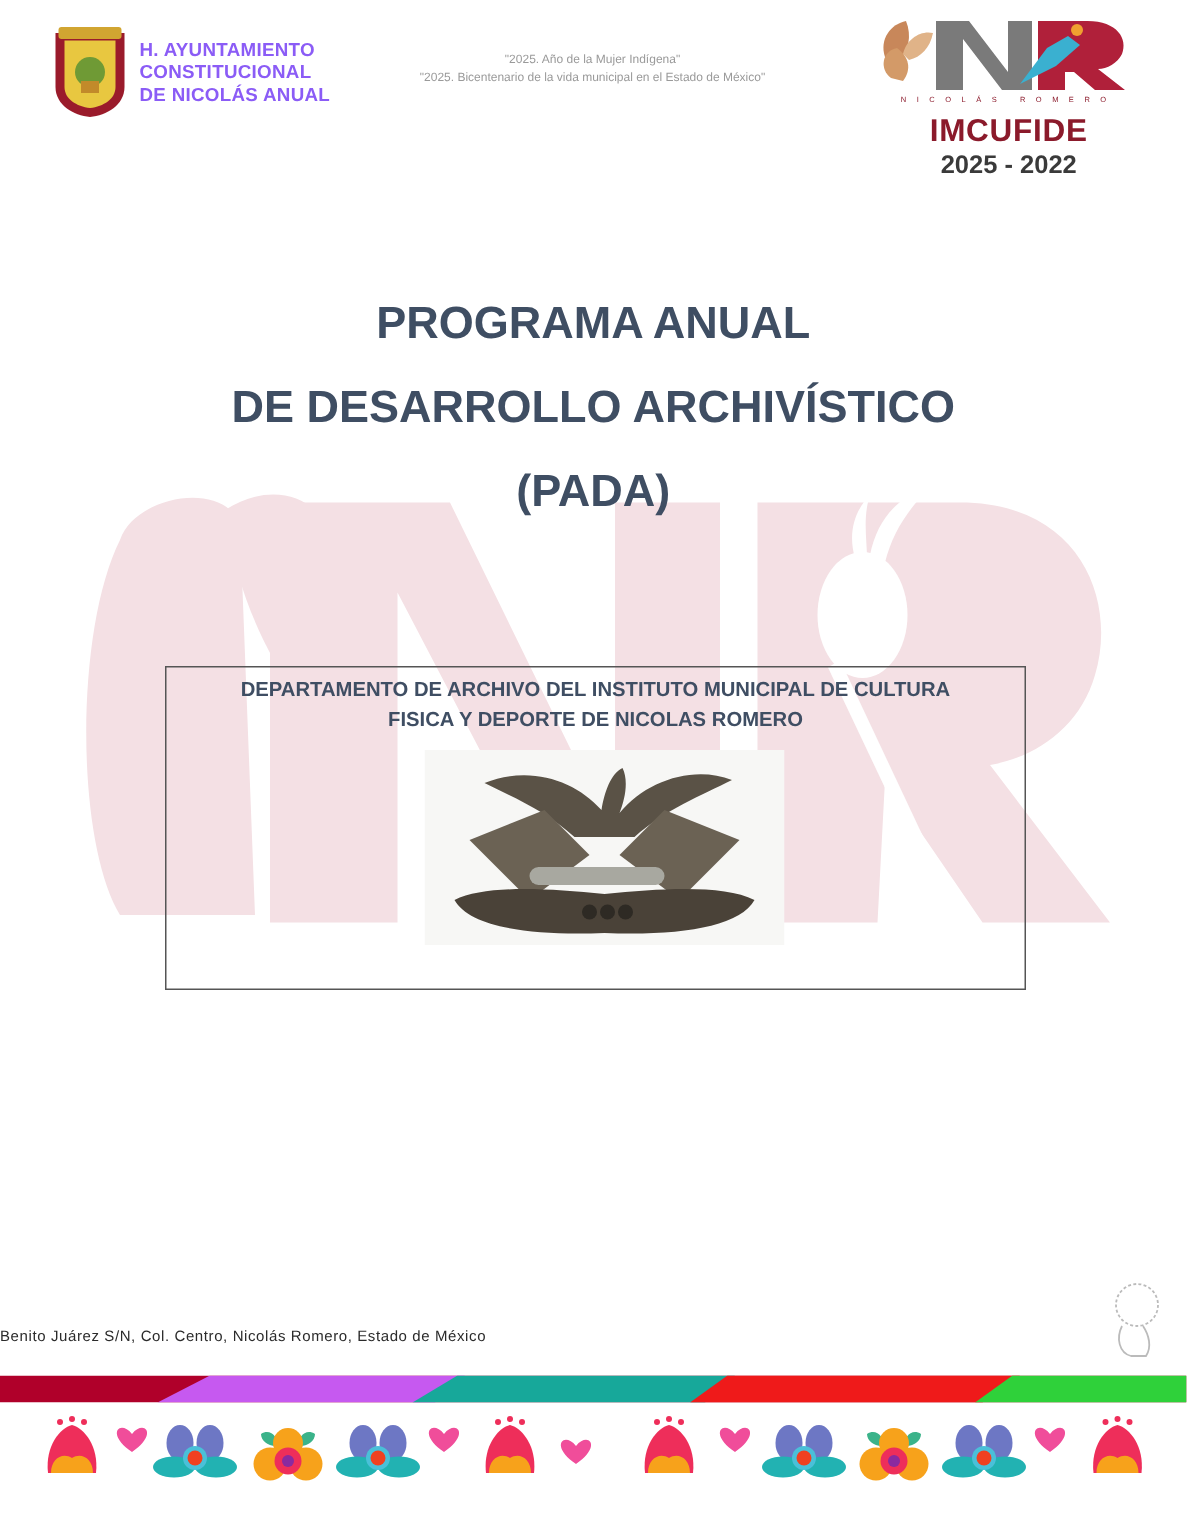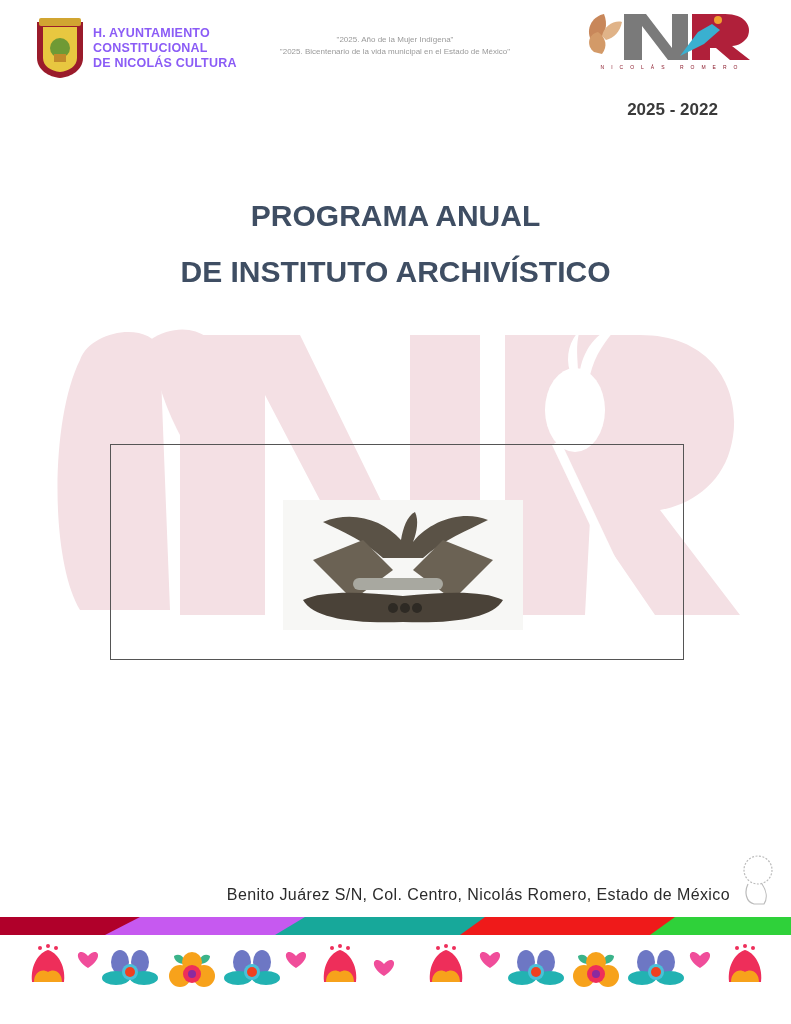--- a/index.html
+++ b/index.html
@@ -23,21 +23,21 @@
   
   .title { left: 0; top: 196px; width: 791px; text-align: center; color: #3f4e63; font-weight: bold; font-size: 30px; }
   .title div { height: 56px; line-height: 40px; }
 
   
   .dept-box { left: 110px; top: 444px; width: 574px; height: 216px; border: 1px solid #555; box-sizing: border-box; }
   .dept-text { position: absolute; left: 0; top: 5px; width: 100%; text-align: center; color: #3f4e63; font-weight: bold; font-size: 13.5px; line-height: 20px; }
   .eagle { position: absolute; left: 172px; top: 55px; width: 240px; height: 130px; }
 
   
-  .address { left: 0; top: 886px; width: 730px; text-align: right; color: #2b2b2b; font-size: 16px; letter-spacing: 0.4px; }
+  .address { left: 0; top: 886px; width: 730px; text-align: left; color: #2b2b2b; font-size: 10px; letter-spacing: 0.4px; }
   .mono-icon { left: 736px; top: 852px; width: 42px; height: 56px; }
   .color-bar { left: 0; top: 917px; width: 791px; height: 18px; }
   .flower-border { left: 0; top: 940px; width: 791px; height: 50px; }
 </style>
 </head>
 <body>
 
 <svg class="watermark" viewBox="0 0 791 1024">
   <g fill="#f4e0e4">
 
@@ -60,48 +60,54 @@
   <path d="M4 8 L50 8 L50 44 C50 56 38 63 27 64 C16 63 4 56 4 44 Z" fill="#9a1b2b"></path>
   <path d="M10 13 L44 13 L44 44 C44 52 36 57 27 58 C18 57 10 52 10 44 Z" fill="#e8c740"></path>
   <rect x="6" y="4" width="42" height="8" rx="2" fill="#d1a531"></rect>
   <circle cx="27" cy="34" r="10" fill="#6f9a35"></circle>
   <rect x="21" y="40" width="12" height="8" fill="#c28a2a"></rect>
 </svg>
 
 <div class="layer org-name">
   <div>H. AYUNTAMIENTO</div>
   <div>CONSTITUCIONAL</div>
-  <div>DE NICOLÁS CULTURA</div>
+  <div>DE NICOLÁS ANUAL</div>
 </div>
 
 <div class="layer slogans">
   <div>"2025. Año de la Mujer Indígena"</div>
   <div>"2025. Bicentenario de la vida municipal en el Estado de México"</div>
 </div>
 
 <div class="layer imcufide">
   <svg width="185" height="60" viewBox="0 0 185 60">
     <path d="M10 30 C 6 18, 14 8, 24 6 C 28 16, 26 26, 18 34 Z" fill="#c8875a"></path>
     <path d="M14 44 C 6 38, 8 26, 18 24 C 26 30, 28 38, 22 46 Z" fill="#d39a68"></path>
     <path d="M22 28 C 24 18, 34 12, 42 14 C 40 24, 34 30, 26 32 Z" fill="#e0b388"></path>
     <path d="M44 6 L 66 6 L 92 40 L 92 6 L 108 6 L 108 52 L 88 52 L 62 18 L 62 52 L 44 52 Z" fill="#7a7a7a"></path>
     <path d="M112 6 L 145 6 C 165 6, 172 18, 168 28 C 165 34, 158 38, 152 38 L 170 52 L 150 52 L 136 40 L 130 40 L 130 52 L 112 52 Z" fill="#b0203a"></path>
     <path d="M100 48 L 118 24 L 132 16 L 140 22 L 124 36 Z" fill="#3ab0d0"></path>
     <circle cx="138" cy="12" r="4" fill="#f0a030"></circle>
   </svg>
   <div class="nr-sub">NICOLÁS ROMERO</div>
+  <div class="imcufide-name">IMCUFIDE</div>
   <div class="imcufide-years">2025 - 2022</div>
 </div>
 
 <div class="layer title">
   <div>PROGRAMA ANUAL</div>
-  <div>DE INSTITUTO ARCHIVÍSTICO</div>
+  <div>DE DESARROLLO ARCHIVÍSTICO</div>
+  <div>(PADA)</div>
 </div>
 
 <div class="layer dept-box">
+  <div class="dept-text">
+    <div>DEPARTAMENTO DE ARCHIVO DEL INSTITUTO MUNICIPAL DE CULTURA</div>
+    <div>FISICA Y DEPORTE DE NICOLAS ROMERO</div>
+  </div>
   <svg class="eagle" viewBox="0 0 240 130">
     <rect x="0" y="0" width="240" height="130" fill="#f7f7f5"></rect>
     <path d="M40 22 C 70 10, 100 20, 118 40 C 120 28, 124 16, 132 12 C 136 20, 134 32, 130 42 C 148 20, 180 10, 205 20 C 185 30, 160 40, 140 58 L 100 58 C 80 40, 60 32, 40 22 Z" fill="#5a5246"></path>
     <path d="M30 60 L 80 40 L 110 70 L 70 100 Z" fill="#6b6254"></path>
     <path d="M210 60 L 160 40 L 130 70 L 170 100 Z" fill="#6b6254"></path>
     <rect x="70" y="78" width="90" height="12" rx="6" fill="#a8a8a0"></rect>
     <path d="M20 100 C 40 90, 80 92, 120 96 C 160 92, 200 90, 220 100 C 210 118, 170 124, 120 122 C 70 124, 30 118, 20 100 Z" fill="#4a4238"></path>
     <circle cx="110" cy="108" r="5" fill="#2e2a24"></circle>
     <circle cx="122" cy="108" r="5" fill="#2e2a24"></circle>
     <circle cx="134" cy="108" r="5" fill="#2e2a24"></circle>

